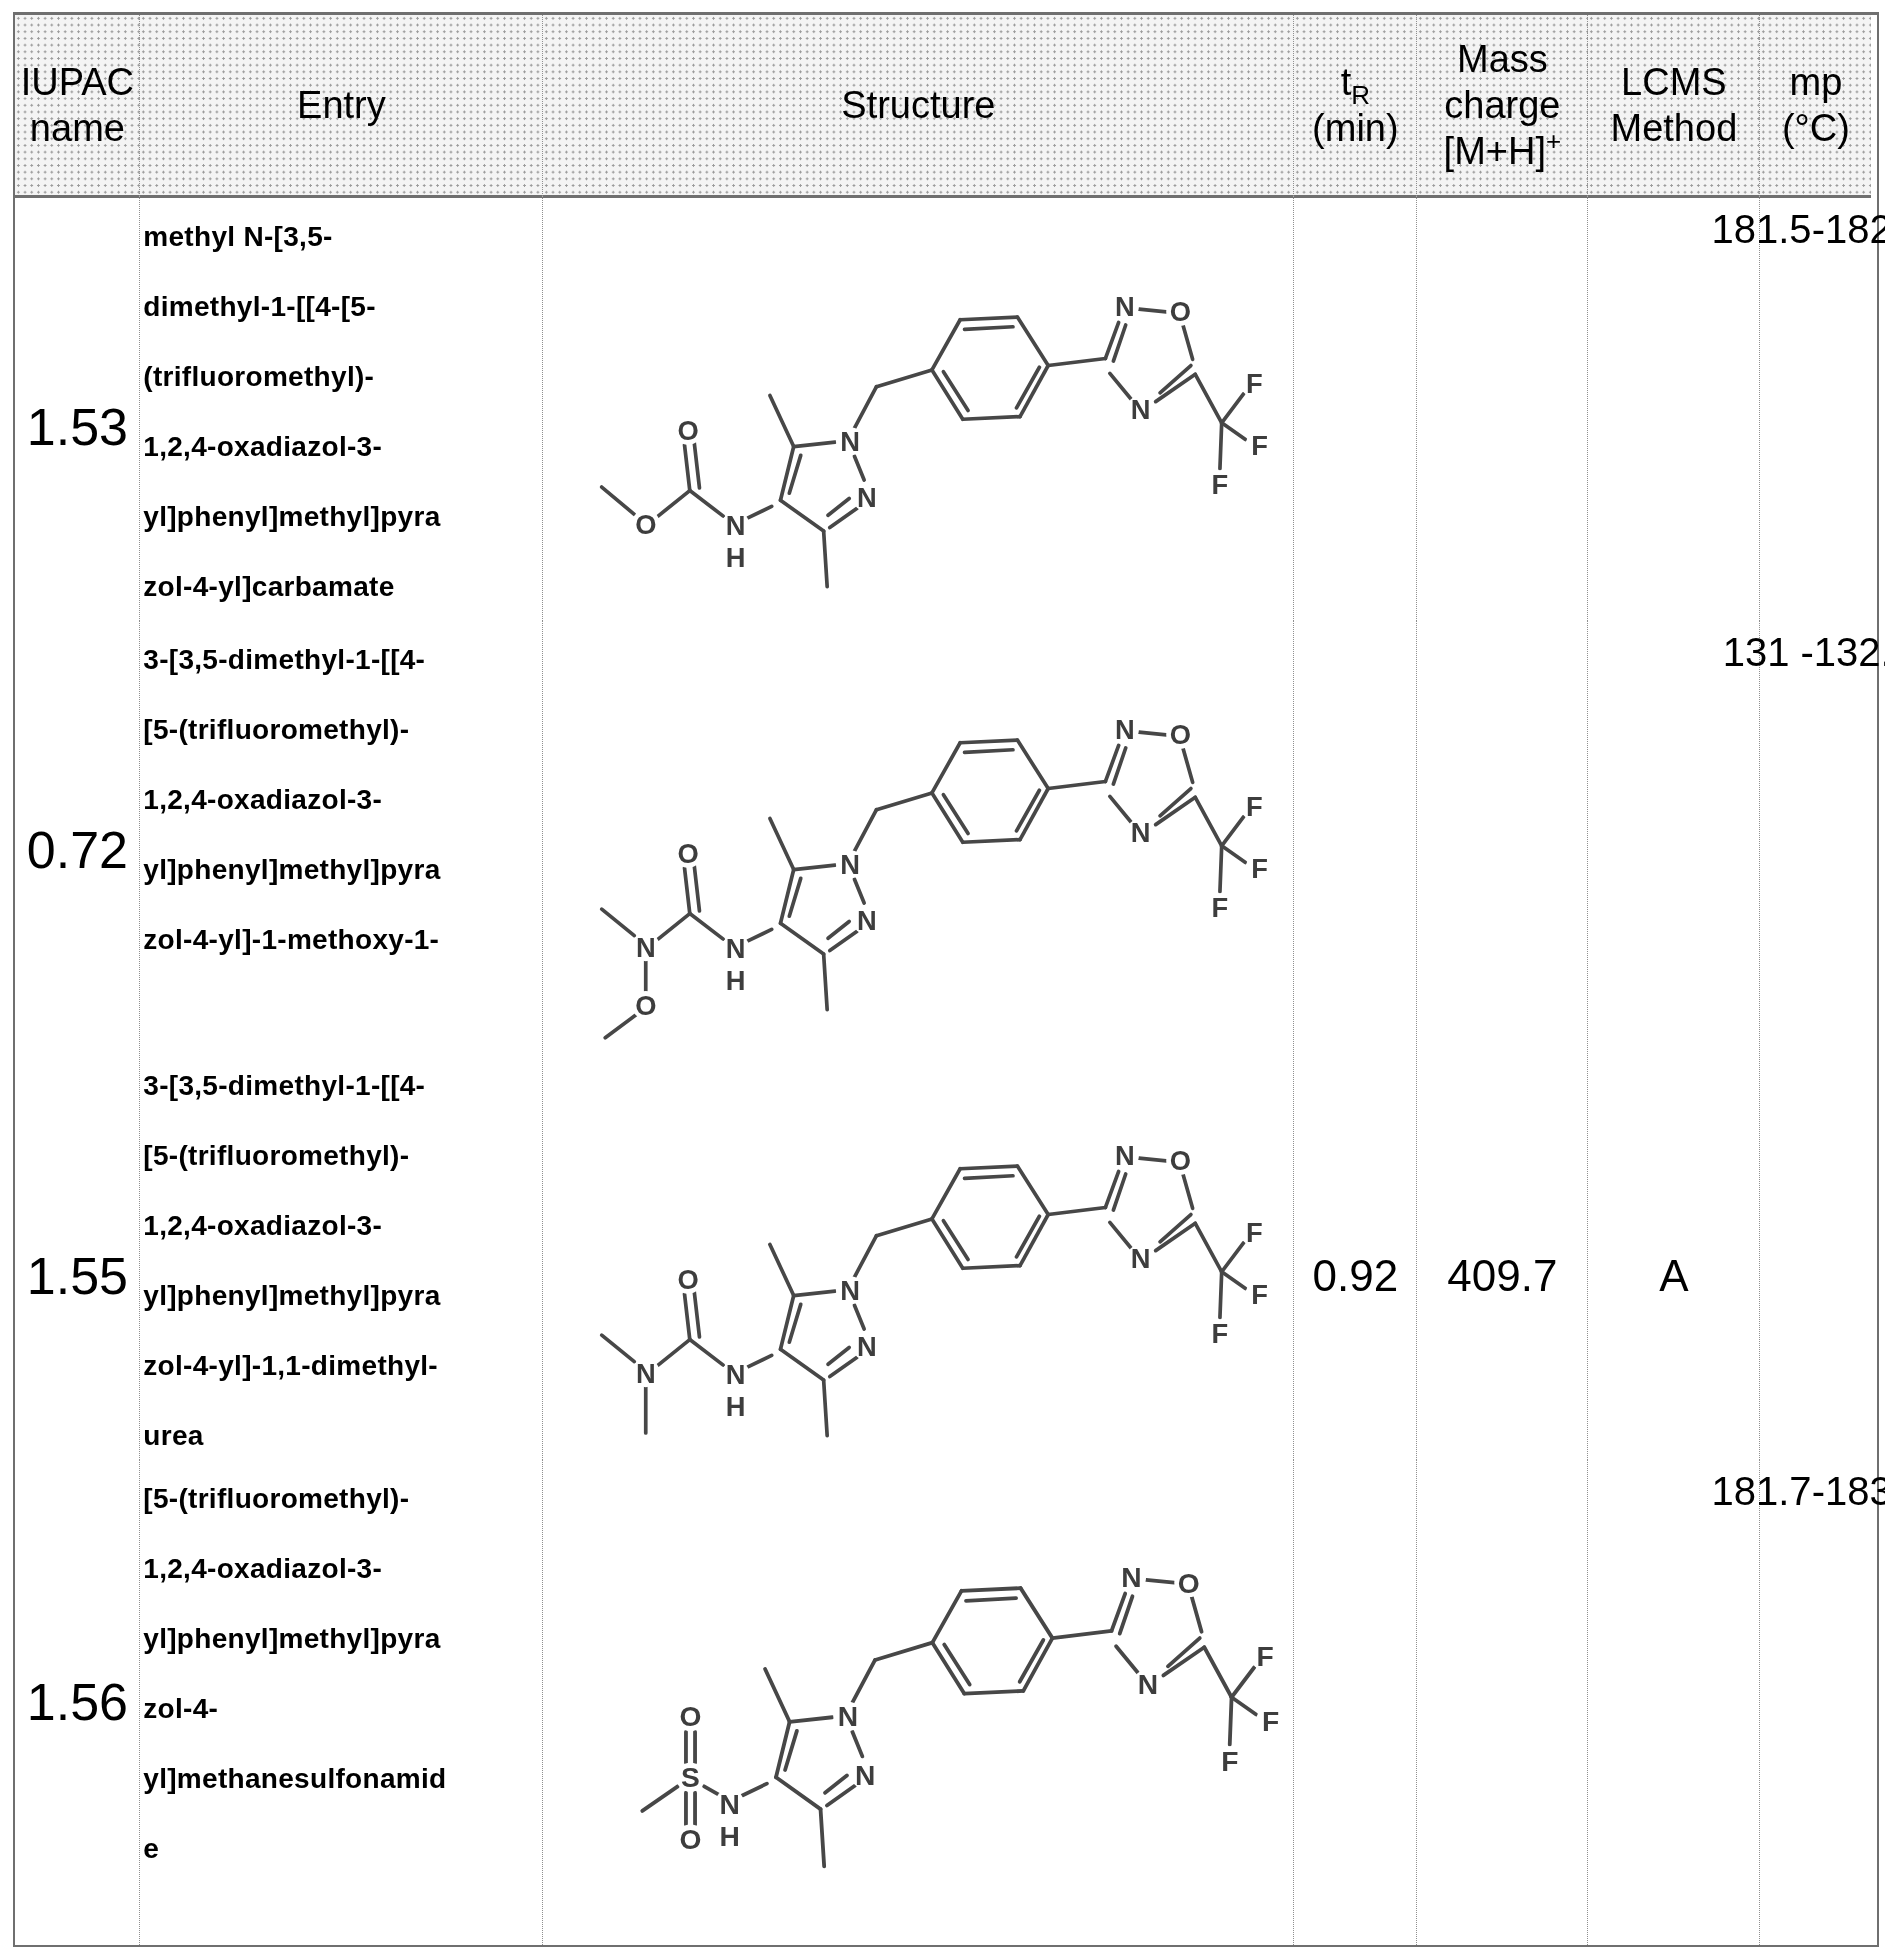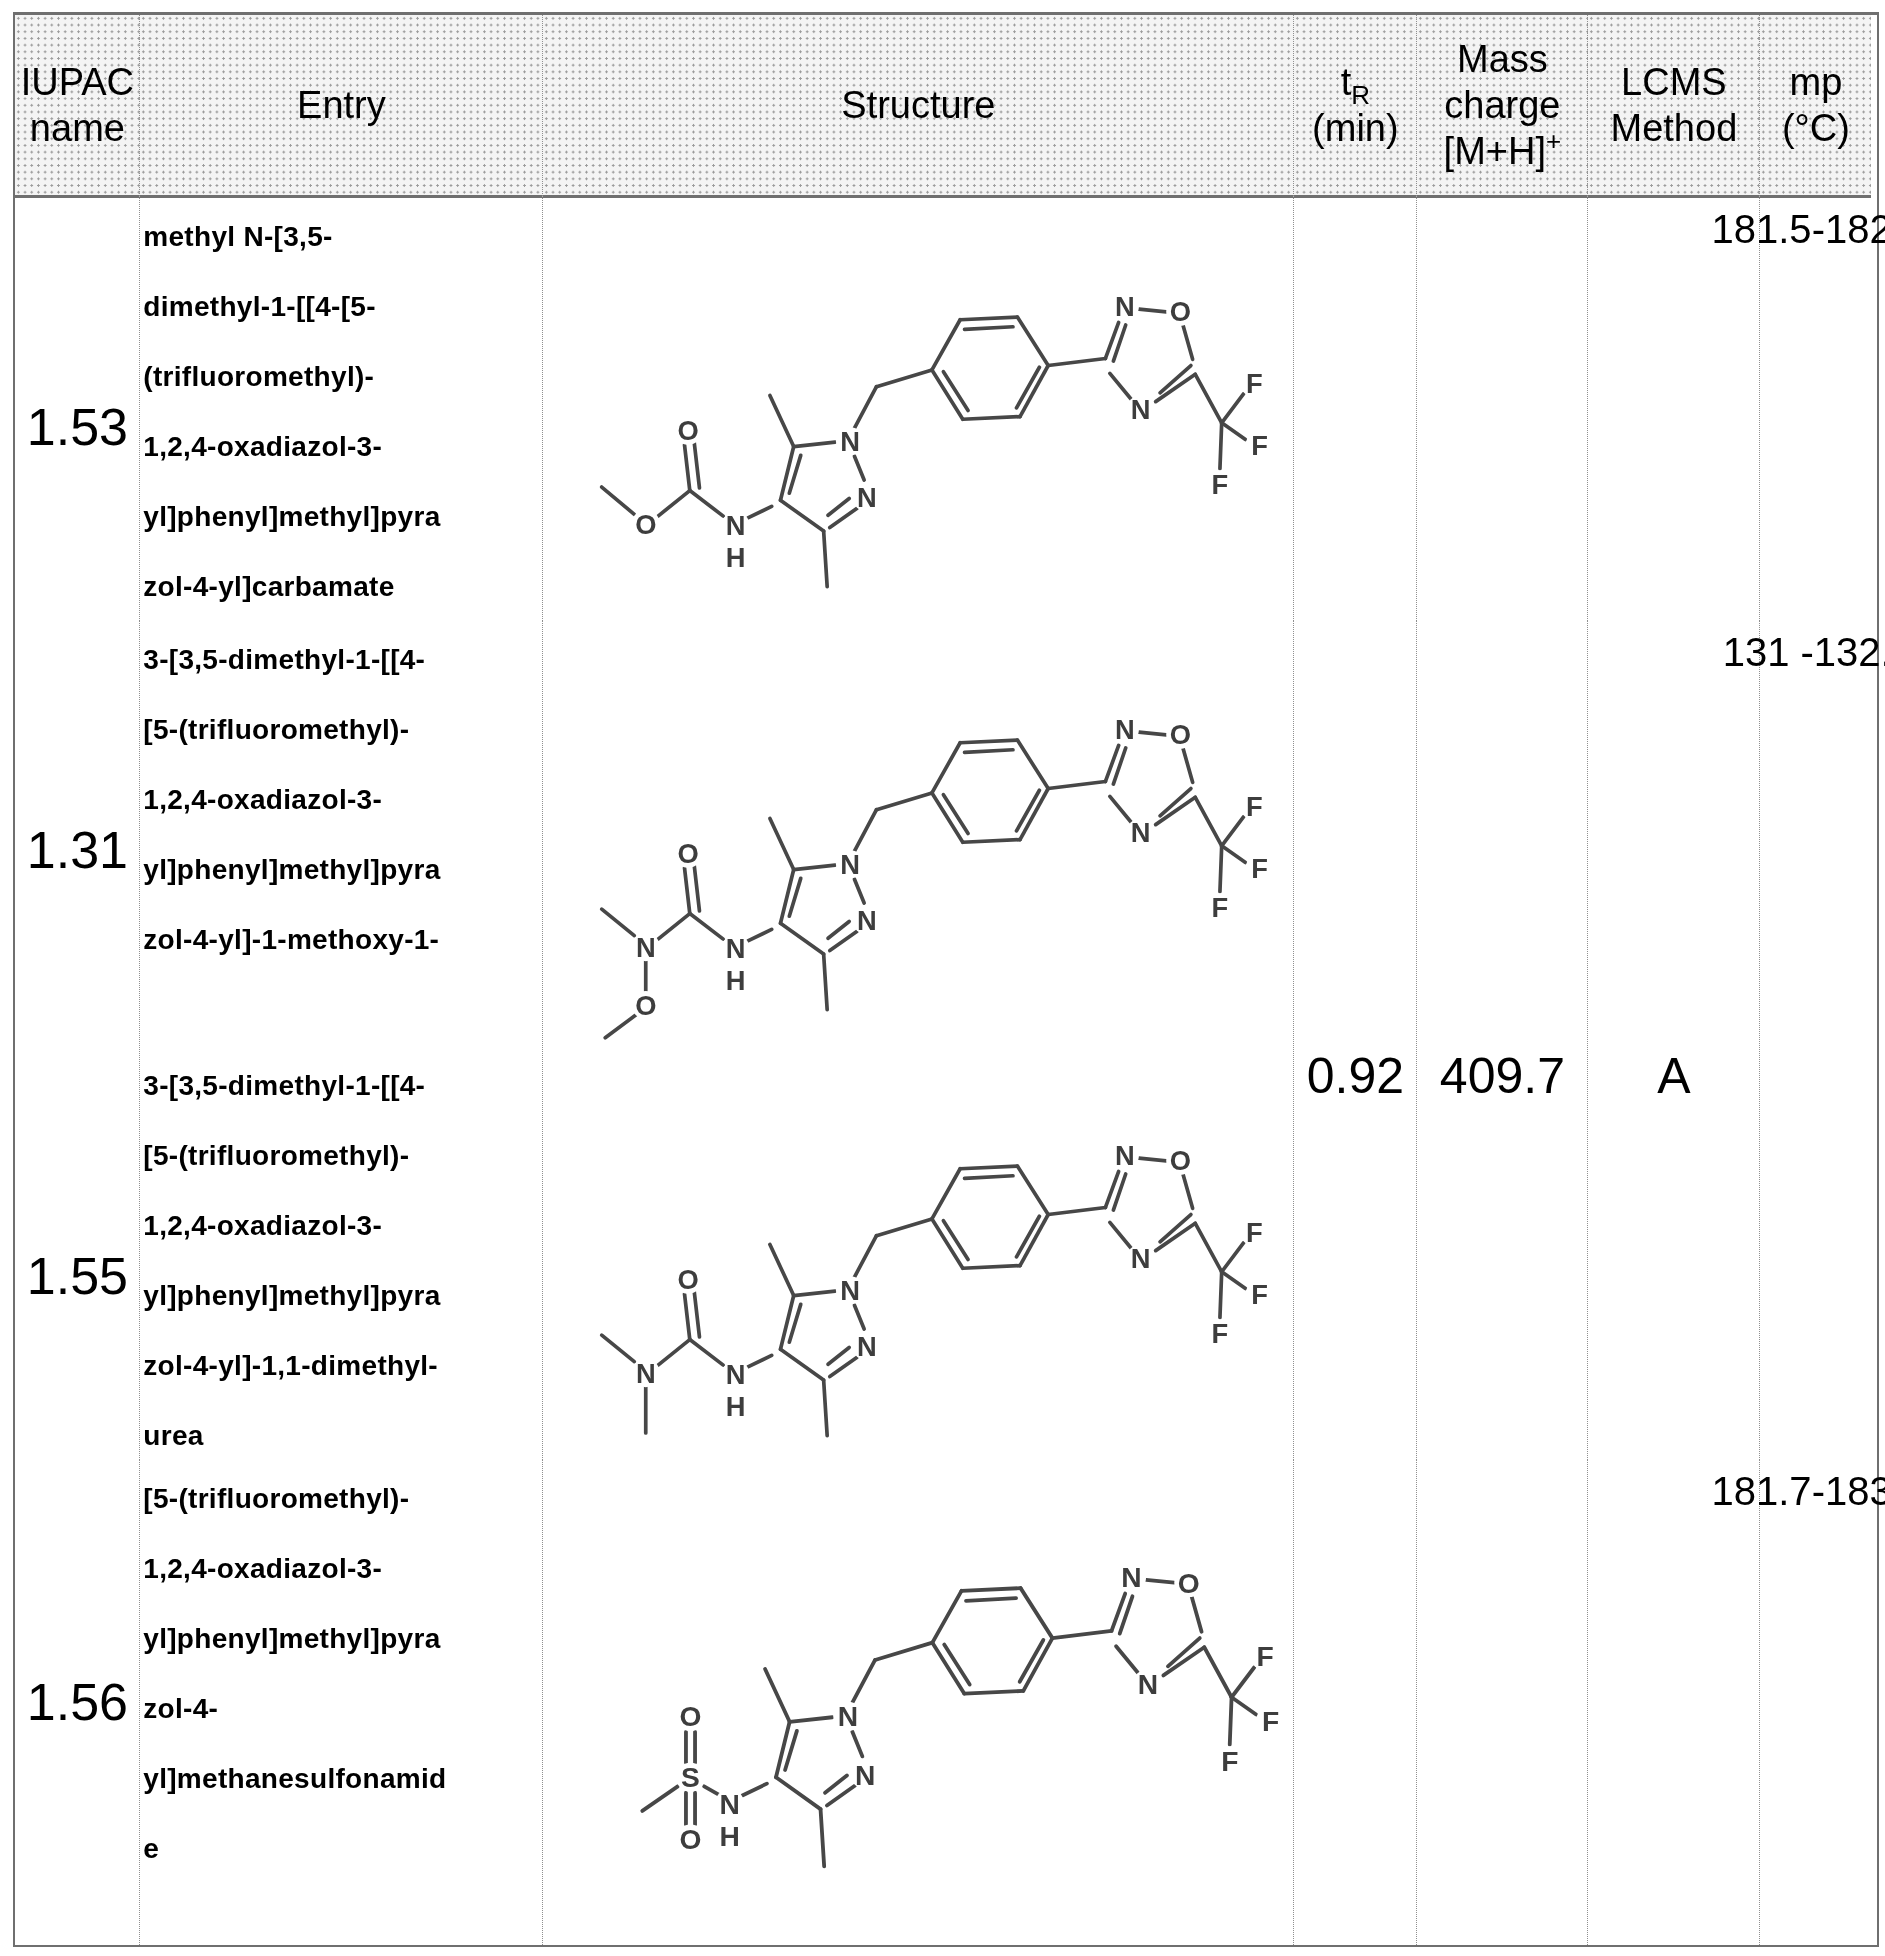--- a/index.html
+++ b/index.html
@@ -22,21 +22,21 @@
   
   .body-row .cell{border-bottom:1.9px dashed #8f8f8f;background:#fff;}
   .body-row.last .cell{border-bottom:none;}
   .r0{height:423px;} .r1{height:426px;} .r2{height:413px;} .r3{height:485px;}
   .cell-entry{display:flex;align-items:center;justify-content:center;font-size:52px;}
   .cell-iupac{font-size:28px;line-height:70px;padding:4.8px 0 0 2.9px;letter-spacing:0.3px;font-weight:bold;}
   .iupac-line{white-space:nowrap;}
   .cell-structure{display:flex;align-items:center;justify-content:center;}
   .struct-wrap{width:97%;height:96%;}
   .struct-wrap svg{width:100%;height:100%;}
-  .cell-val{display:flex;align-items:flex-start;justify-content:center;font-size:50px;}
+  .cell-val{display:flex;align-items:center;justify-content:center;font-size:44px;}
   .cell-mp{display:flex;justify-content:center;align-items:flex-start;font-size:40px;line-height:63px;padding-left:4.8px;}
   .mp-line{white-space:nowrap;}
 </style>
 </head>
 <body>
 
 <div class="doc-table">
 
   <div class="trow header-row">
     <div class="cell">
@@ -151,21 +151,21 @@
       </div>
     <div class="cell cell-mp">
       <div class="mp-line">181.5</div>
       <div class="mp-line">-</div>
       <div class="mp-line">182.6</div>
     </div>
   </div>
 
   <div class="trow body-row r1">
     <div class="cell cell-entry">
-        <span>1.31</span>
+        <span>0.72</span>
       </div>
     <div class="cell cell-iupac">
       <div class="iupac-line">3-[3,5-dimethyl-1-[[4-</div>
       <div class="iupac-line">[5-(trifluoromethyl)-</div>
       <div class="iupac-line">1,2,4-oxadiazol-3-</div>
       <div class="iupac-line">yl]phenyl]methyl]pyra</div>
       <div class="iupac-line">zol-4-yl]-1-methoxy-1-</div>
     </div>
     <div class="cell cell-structure">
       <div class="struct-wrap"><svg viewBox="0 0 800 500" preserveAspectRatio="xMidYMid meet" xmlns="http://www.w3.org/2000/svg">

